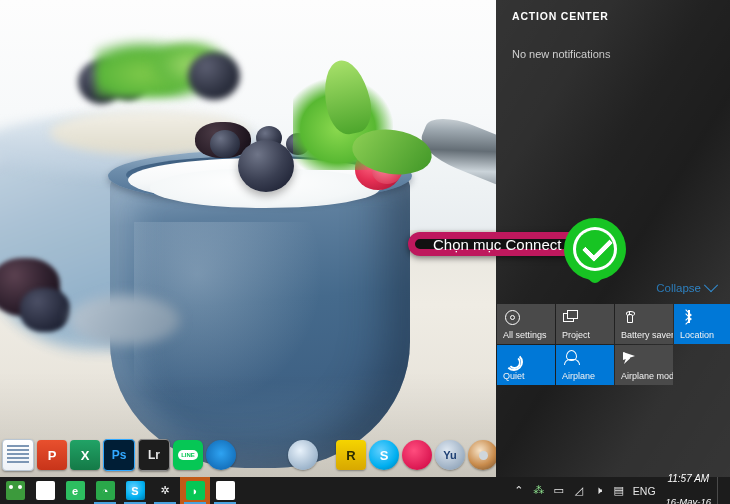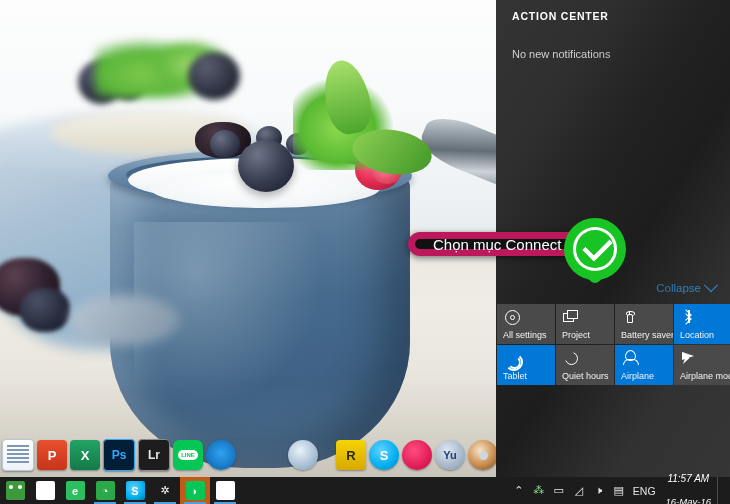--- a/index.html
+++ b/index.html
@@ -321,27 +321,21 @@
             <span class="ic-bt-w2"></span>
         </div>
         <div class="tlabel">Location</div>
       </div>
 
       <div class="tile on">
         <div class="ticon">
           <span class="ic ic-wifi-a"></span>
             <span class="ic ic-wifi-b"></span>
         </div>
-        <div class="tlabel">Tablet</div>
-      </div>
-      <div class="tile">
-        <div class="ticon">
-            <span class="ic ic-moon"></span>
-          </div>
-        <div class="tlabel">Quiet hours</div>
+        <div class="tlabel">Quiet</div>
       </div>
       <div class="tile on">
         <div class="ticon">
             <span class="ic ic-loc"></span>
           </div>
         <div class="tlabel">Airplane</div>
       </div>
 
       <div class="tile">
         <div class="ticon">

